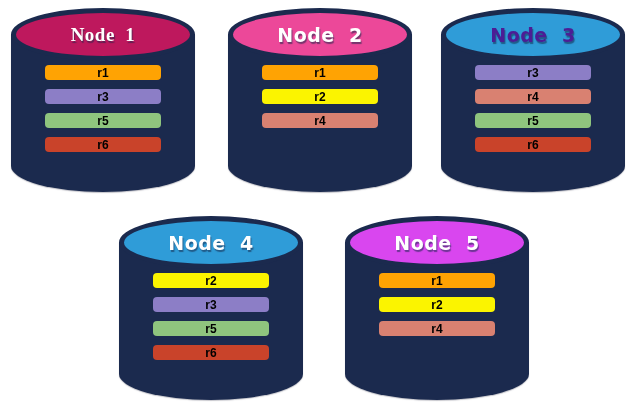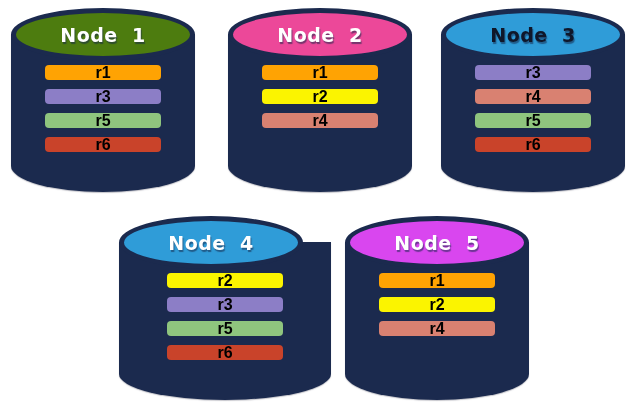--- a/index.html
+++ b/index.html
@@ -44,33 +44,33 @@
 
   .bar {
     width: 116px; height: 15px;
     border-radius: 4px;
     display: flex; align-items: center; justify-content: center;
   }
 
   .bar-label {
     font-family: "Liberation Sans", sans-serif;
     font-weight: bold;
-    font-size: 16px;
+    font-size: 12px;
     line-height: 1;
     color: #000000;
   }
 </style>
 </head>
 <body style="background-color: rgb(255, 255, 255);">
 
 <div class="canvas">
 
   <div class="node" style="left:11px; top:8px;">
     <div class="cyl-body" style="background-color: rgb(27, 42, 78);"></div>
-    <div class="cyl-top" style="background-color: #4d7c0f; border-color: rgb(27, 42, 78);">
+    <div class="cyl-top" style="background-color: #be185d; border-color: rgb(27, 42, 78); font-family: Liberation Serif, serif;">
       <span class="node-label" style="color: rgb(255, 255, 255);">Node  1</span>
     </div>
     <div class="bars">
       <div class="bar" style="background-color: rgb(255, 163, 3);">
         <span class="bar-label">r1</span>
       </div>
       <div class="bar" style="background-color: rgb(140, 126, 198);">
         <span class="bar-label">r3</span>
       </div>
       <div class="bar" style="background-color: rgb(143, 197, 126);">
@@ -96,39 +96,39 @@
       </div>
       <div class="bar" style="background-color: rgb(217, 129, 113);">
         <span class="bar-label">r4</span>
       </div>
     </div>
   </div>
 
   <div class="node" style="left:441px; top:8px;">
     <div class="cyl-body" style="background-color: rgb(27, 42, 78);"></div>
     <div class="cyl-top" style="background-color: rgb(47, 156, 216); border-color: rgb(27, 42, 78);">
-      <span class="node-label" style="color: #0f172a;">Node  3</span>
+      <span class="node-label" style="color: #4c1d95;">Node  3</span>
     </div>
     <div class="bars">
       <div class="bar" style="background-color: rgb(140, 126, 198);">
         <span class="bar-label">r3</span>
       </div>
       <div class="bar" style="background-color: rgb(217, 129, 113);">
         <span class="bar-label">r4</span>
       </div>
       <div class="bar" style="background-color: rgb(143, 197, 126);">
         <span class="bar-label">r5</span>
       </div>
       <div class="bar" style="background-color: rgb(201, 67, 42);">
         <span class="bar-label">r6</span>
       </div>
     </div>
   </div>
 
-  <div class="node" style="left:119px; top:216px;padding-left:28px;">
+  <div class="node" style="left:119px; top:216px;">
     <div class="cyl-body" style="background-color: rgb(27, 42, 78);"></div>
     <div class="cyl-top" style="background-color: rgb(47, 156, 216); border-color: rgb(27, 42, 78);">
       <span class="node-label" style="color: rgb(255, 255, 255);">Node  4</span>
     </div>
     <div class="bars">
       <div class="bar" style="background-color: rgb(251, 244, 0);">
         <span class="bar-label">r2</span>
       </div>
       <div class="bar" style="background-color: rgb(140, 126, 198);">
         <span class="bar-label">r3</span>

